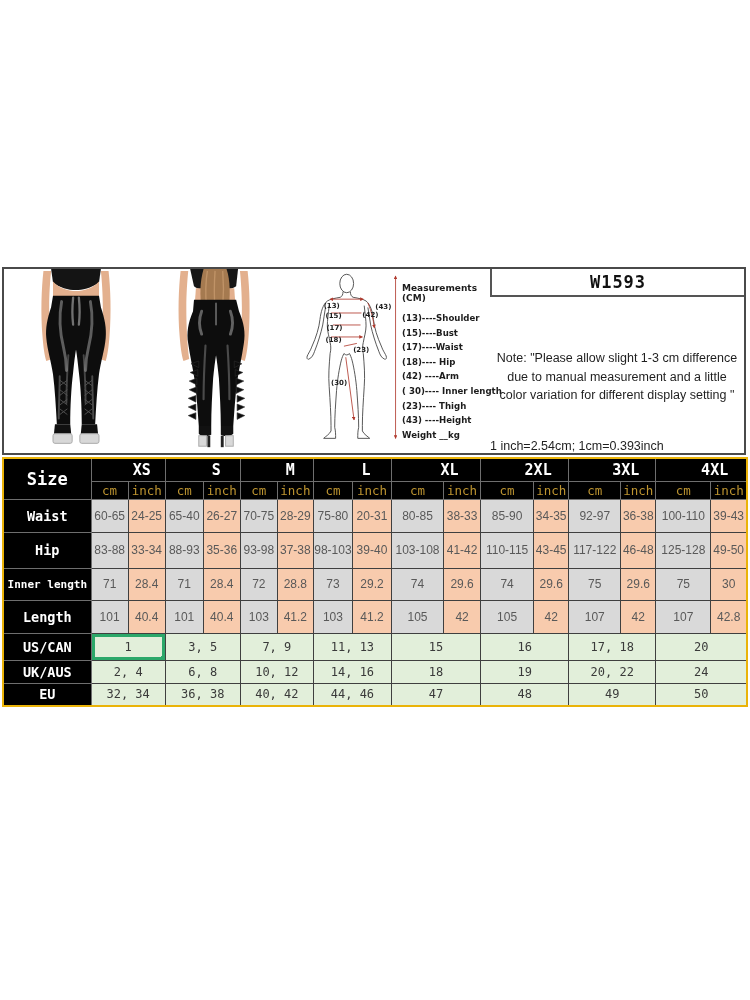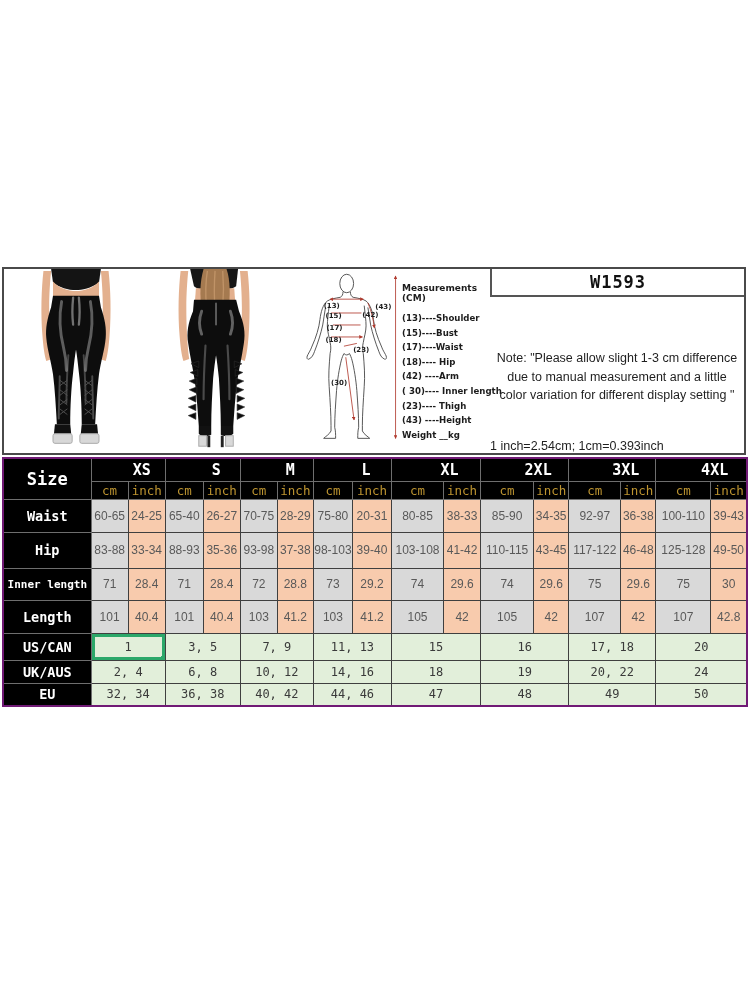--- a/index.html
+++ b/index.html
@@ -26,21 +26,21 @@
   .codebox{align-self:stretch;height:42px;border:2px solid #555;margin:-2px -2px 0 0;
            display:flex;align-items:center;justify-content:center;background:#fff;}
   .code{font:bold 17px "DejaVu Sans Mono",monospace;letter-spacing:1px;color:#111;}
   .note{margin-top:20px;padding:0 6px;text-align:center;font-size:12.5px;
         line-height:1.5;color:#1f1f1f;}
   .conv{text-align:center;font-size:12.5px;color:#1f1f1f;margin-top:2px;}
 
   
   table.size-table{position:absolute;left:2px;top:457px;width:746px;
         border-collapse:collapse;table-layout:fixed;
-        border:2px solid #701a75;}
+        border:2px solid #eab308;}
   .size-table th,.size-table td{border:1px solid #3f3f3f;text-align:center;
         vertical-align:middle;padding:0;overflow:hidden;}
   .size-table th{background:var(--header-bg);color:var(--header-text);
         font-family:"DejaVu Sans Mono",monospace;border-color:#6e6e6e;}
   th.corner{font-size:17px;font-weight:bold;}
   th.size-h{font-size:15px;font-weight:bold;padding-left:27px;}
   th.unit-h{font-size:12.5px;font-weight:normal;color:var(--unit-text);margin-left:36px;}
   th.row-label{font-size:13.5px;font-weight:bold;}
   th.row-label.small{font-size:11px;}
   td.cm-cell{background:var(--cm-bg);color:var(--cell-text);font-size:12px;}

